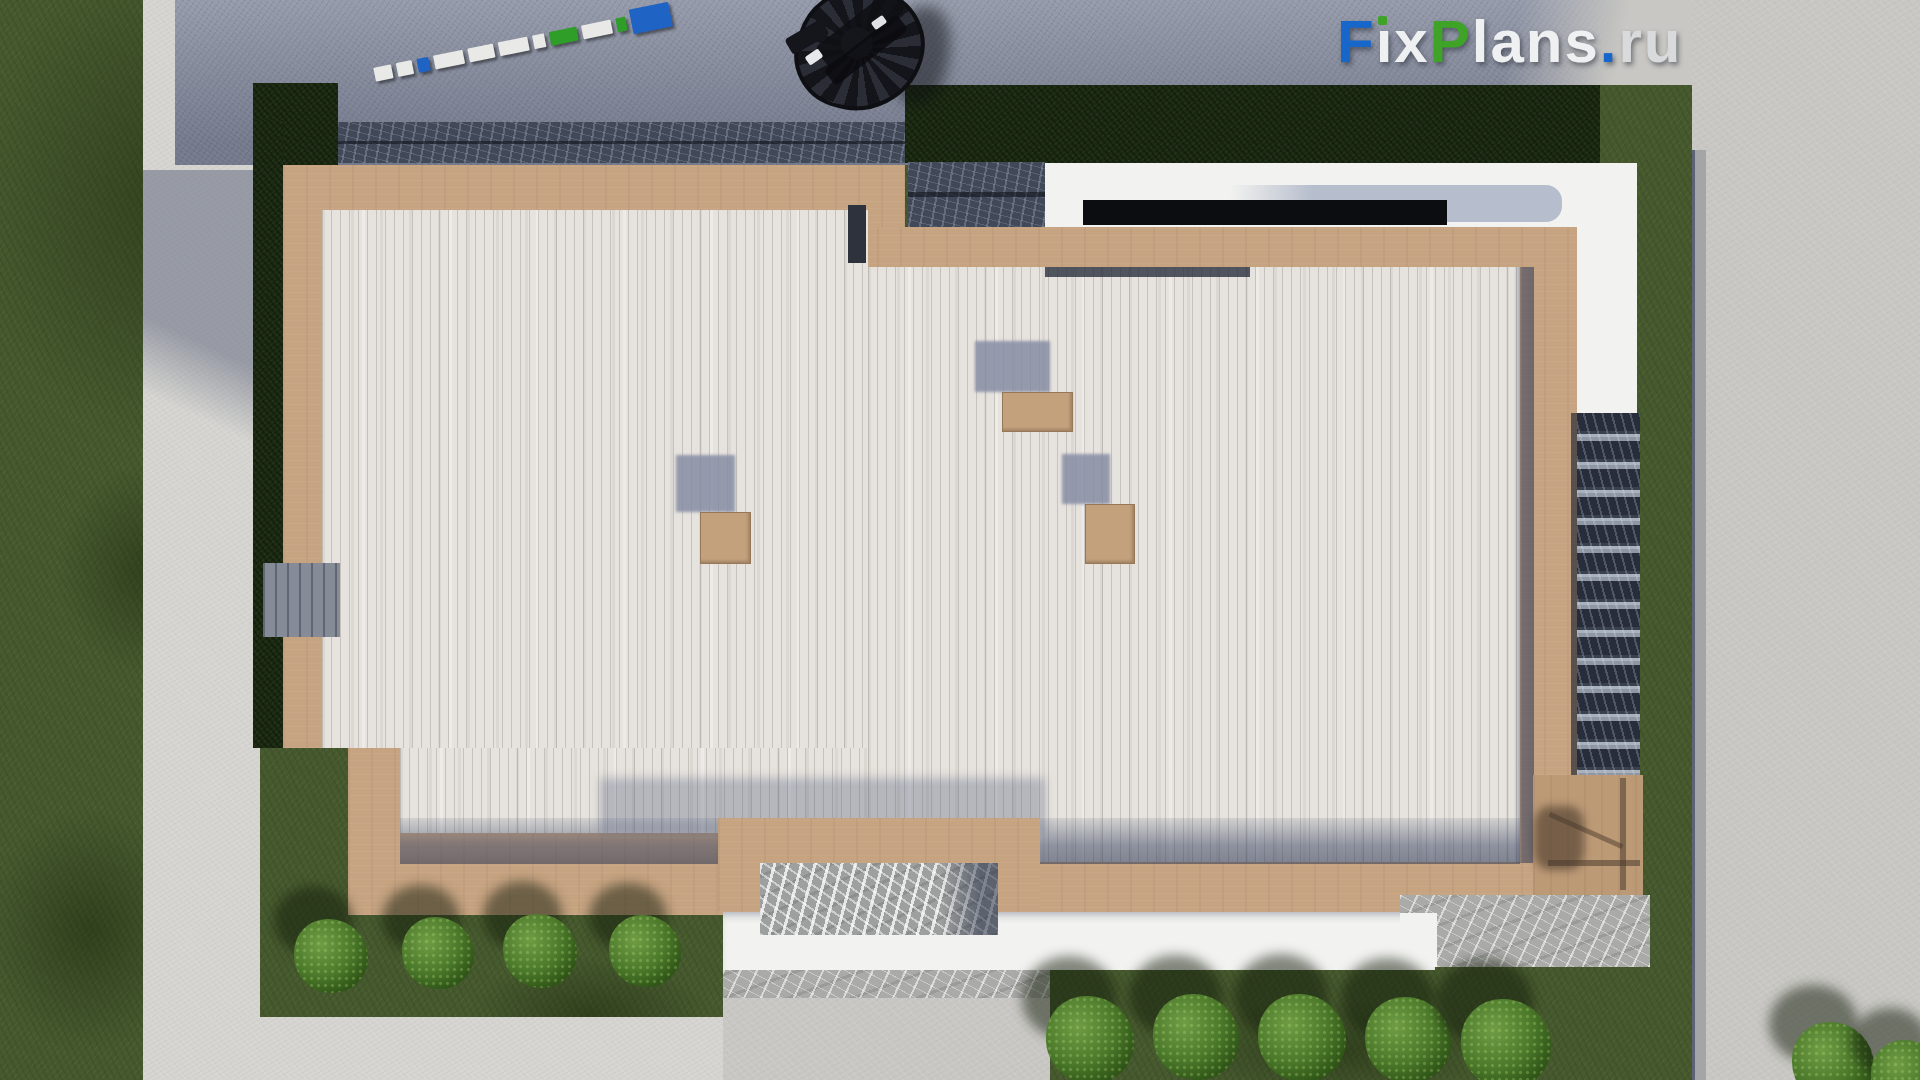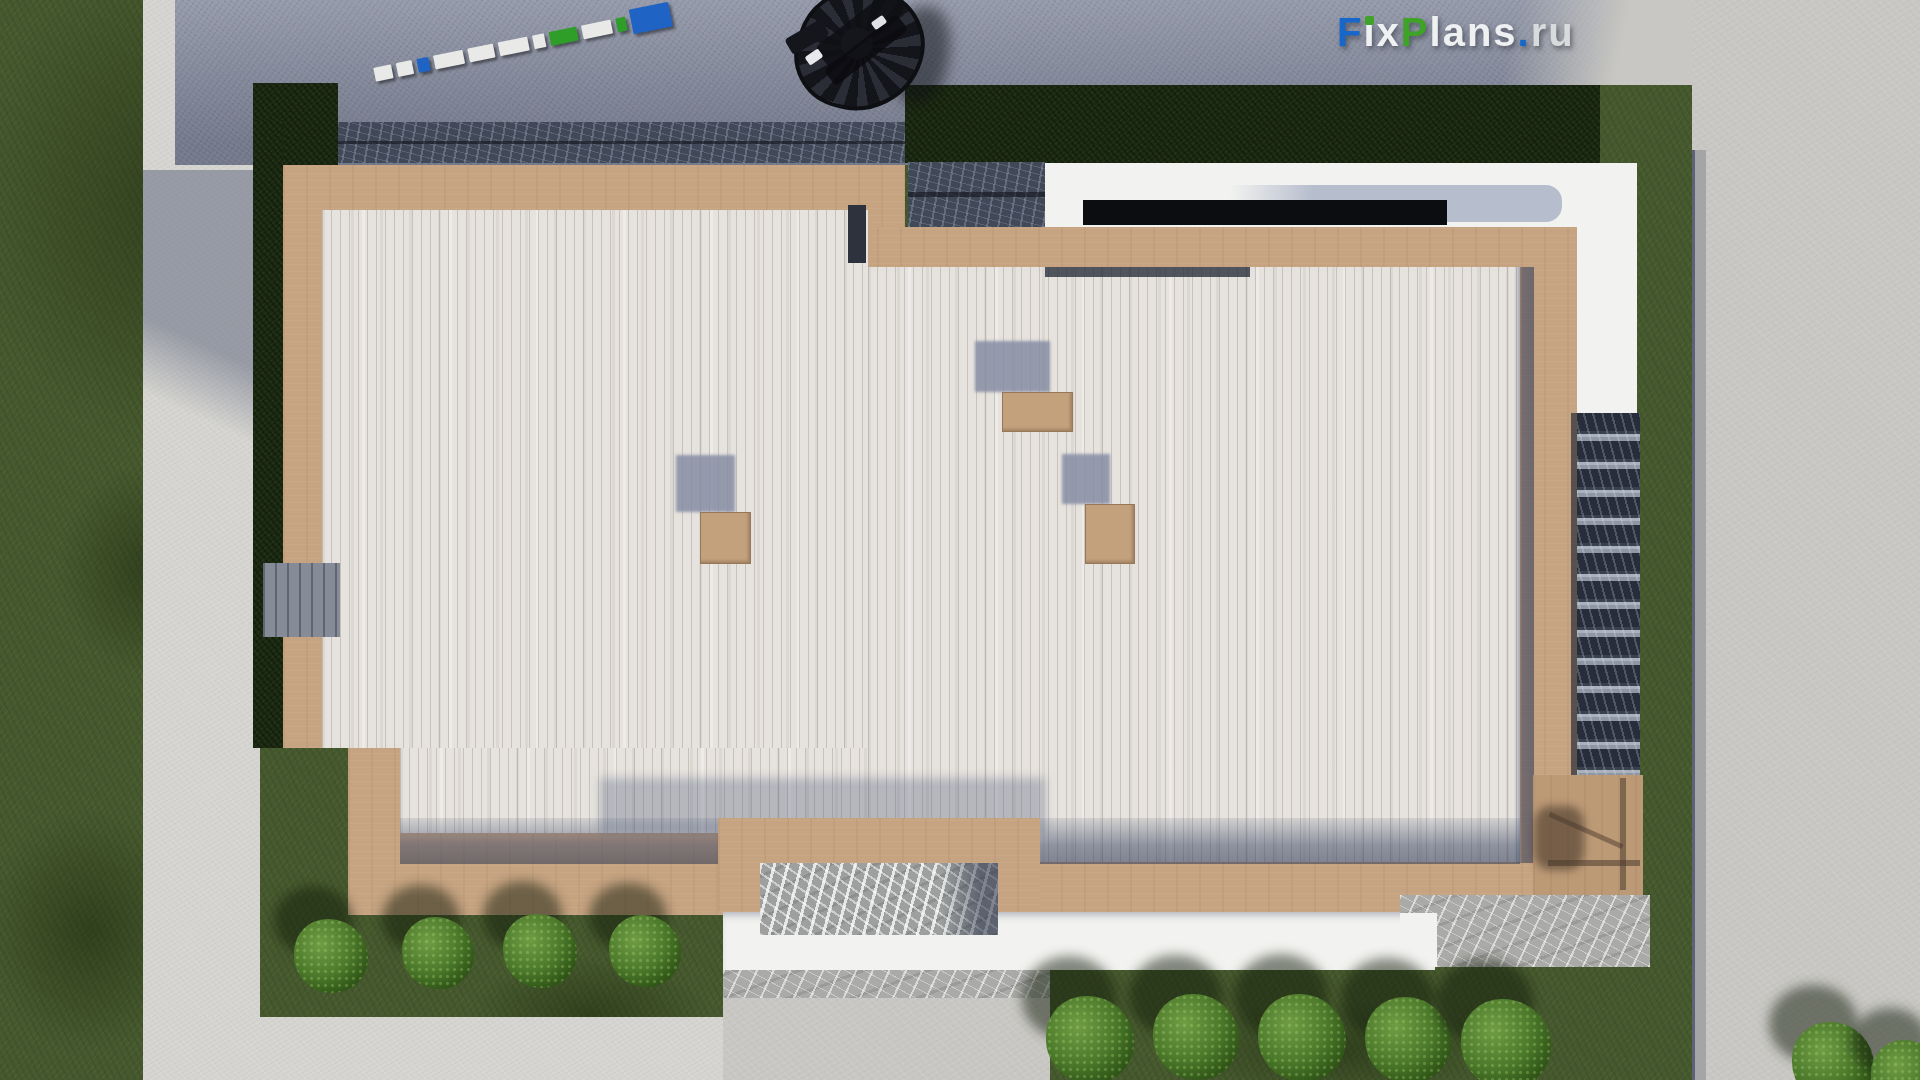--- a/index.html
+++ b/index.html
@@ -56,21 +56,21 @@
       repeating-linear-gradient(35deg, rgba(255,255,255,.5) 0 2px, transparent 2px 10px),
       repeating-linear-gradient(-25deg, rgba(110,112,110,.35) 0 3px, transparent 3px 19px);}
   .stairsteps{
     background-image:
       repeating-linear-gradient(75deg, rgba(225,230,242,.22) 0 2px, transparent 2px 9px),
       repeating-linear-gradient(180deg, #272d3a 0 18px, #39414f 18px 21px, #a9b1bd 21px 24px, #8f97a5 24px 28px);}
   .white{background:#f2f2f0;}
   .gray-step{background-color:#868b98;
     background-image:repeating-linear-gradient(90deg, rgba(40,45,60,.40) 0 2px, transparent 2px 12px);}
   
-  #logo{left:1337px;top:12px;font-size:40px;font-weight:bold;letter-spacing:2px;
+  #logo{left:1337px;top:12px;font-size:60px;font-weight:bold;letter-spacing:2px;
         line-height:1;white-space:nowrap;text-shadow:2px 3px 5px rgba(25,30,40,.5);}
   #logo .lt{display:inline-block;position:relative;}
   #logo .dot{position:absolute;width:9px;height:9px;border-radius:2px;top:4px;left:2px;}
   
   #ruler{left:372px;top:62px;display:flex;align-items:center;gap:5px;
          transform:rotate(-11.5deg);transform-origin:left top;}
   #ruler .seg{height:14px;border-radius:1px;box-shadow:2px 3px 3px rgba(0,0,0,.45);}
   #ruler .seg.tall{height:25px;}
   
   .dish-body{left:797px;top:-14px;width:118px;height:118px;border:4px solid #0e0f13;

